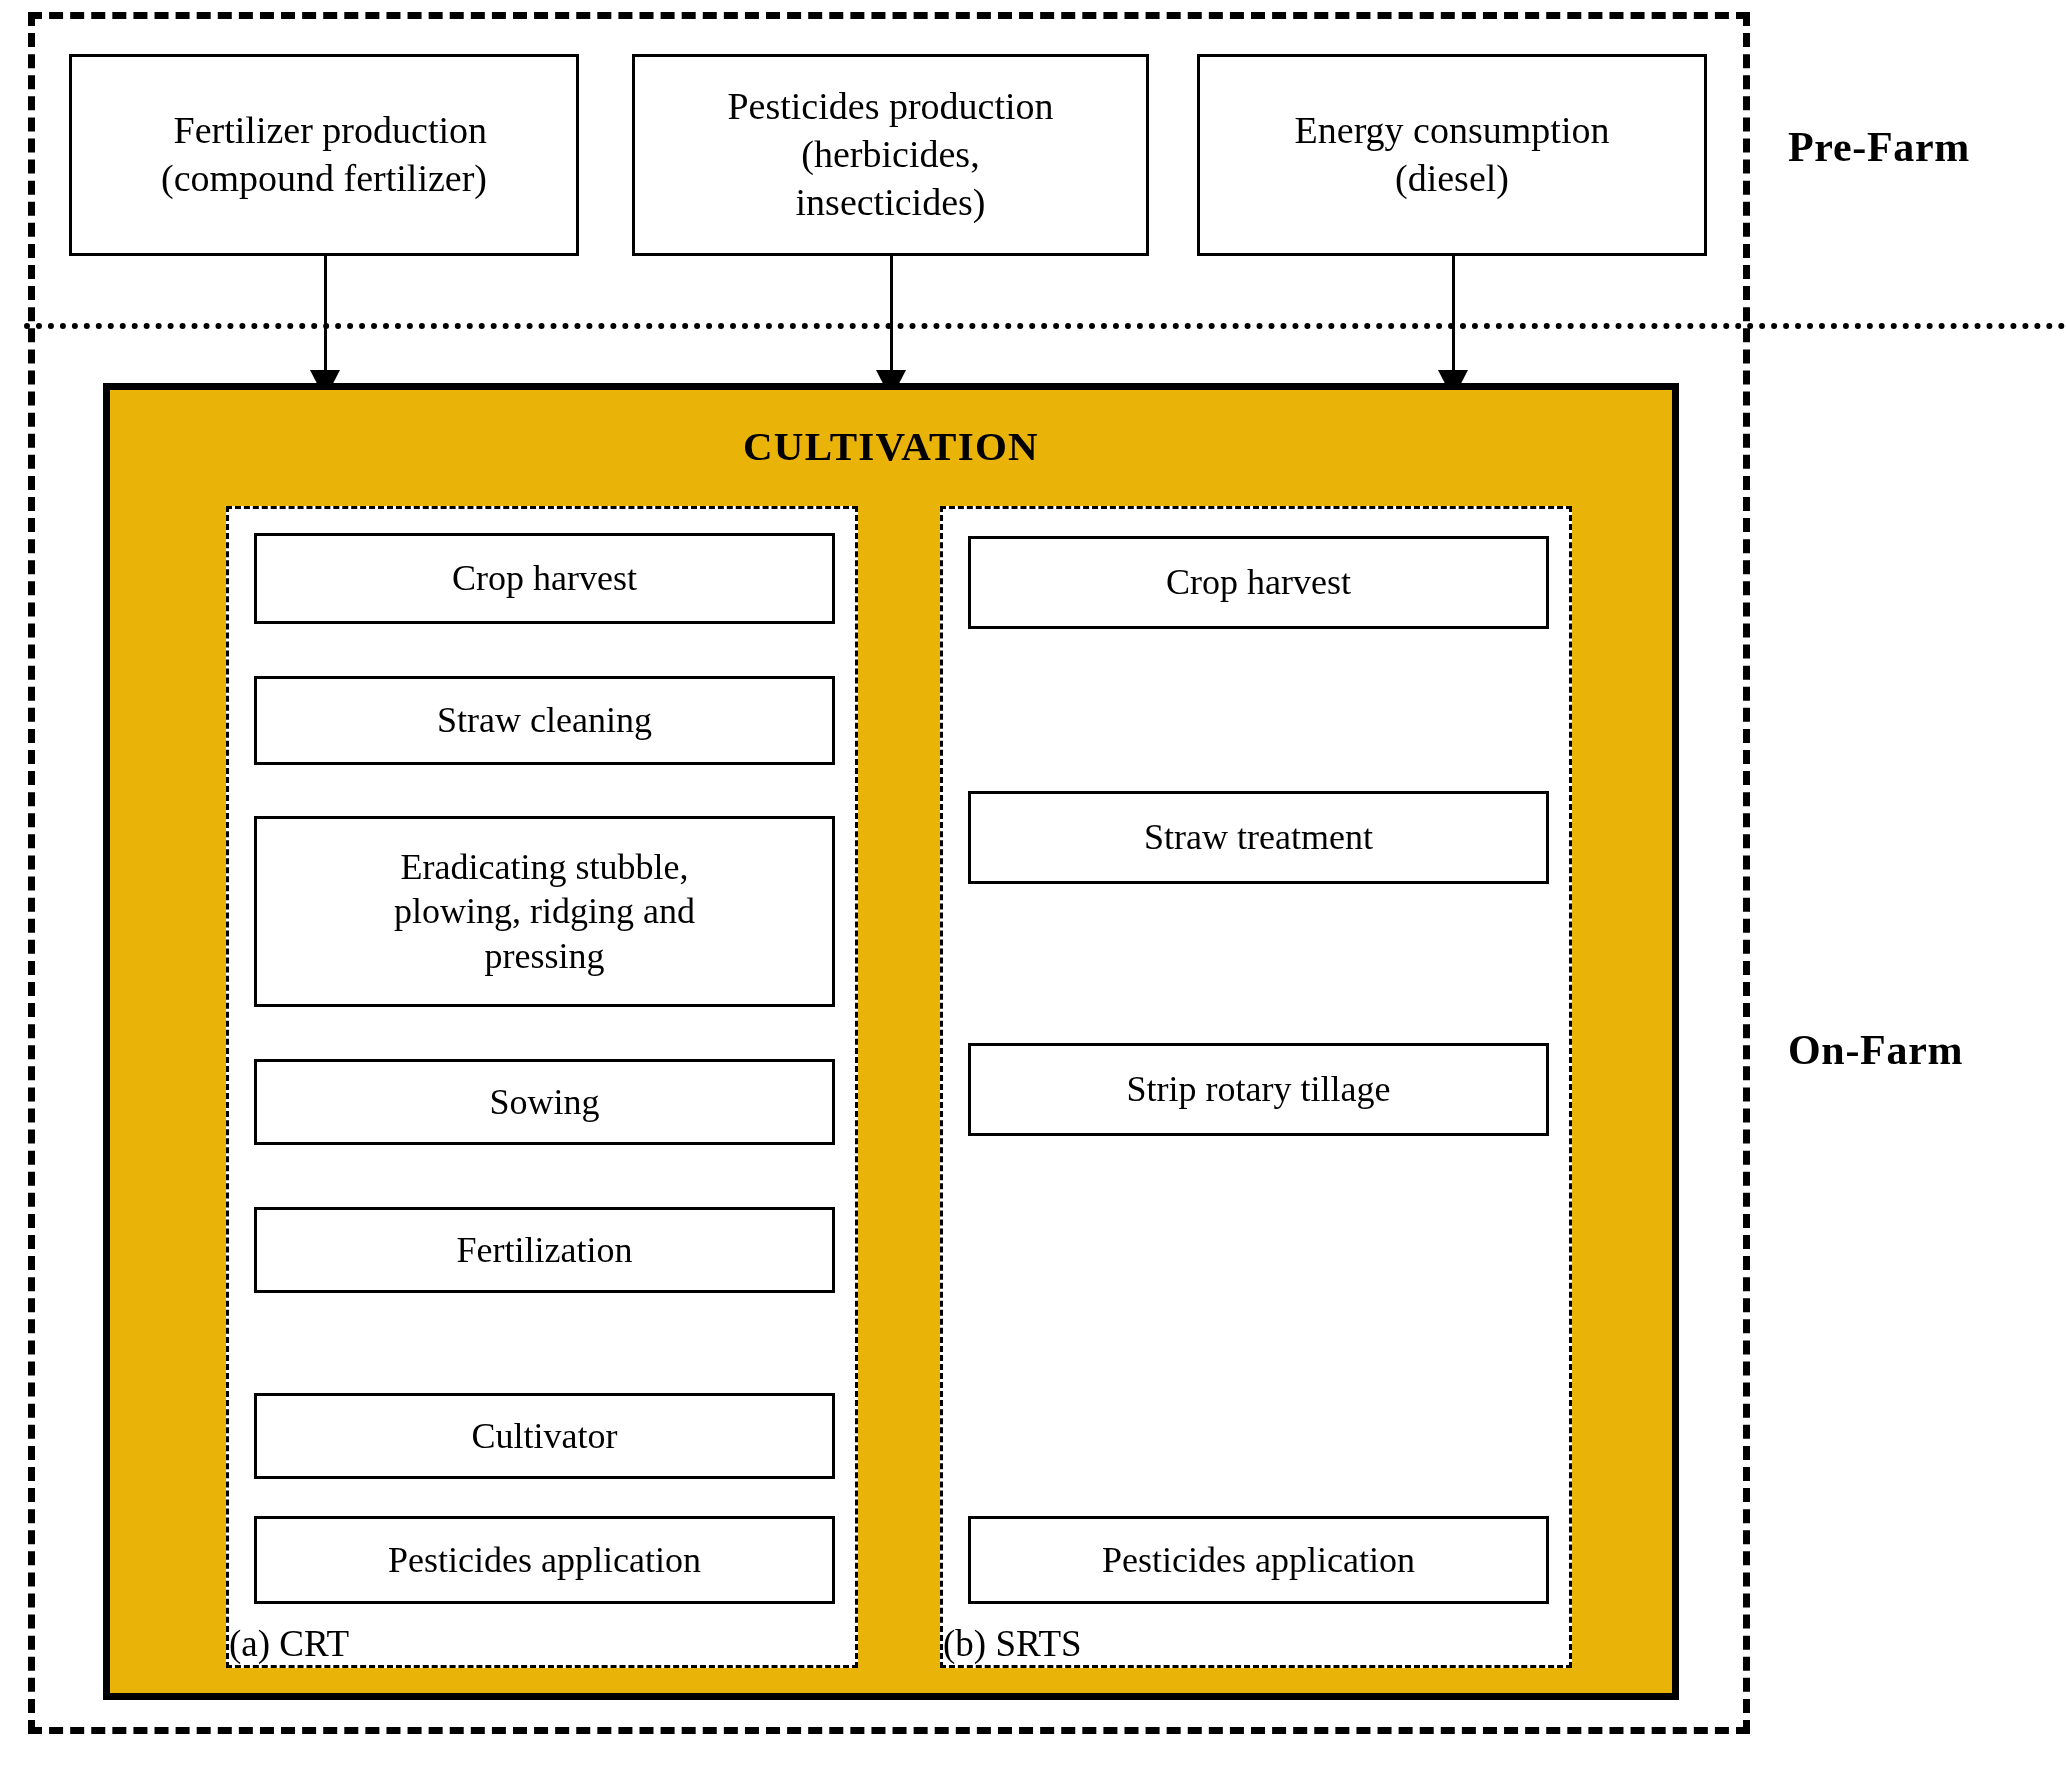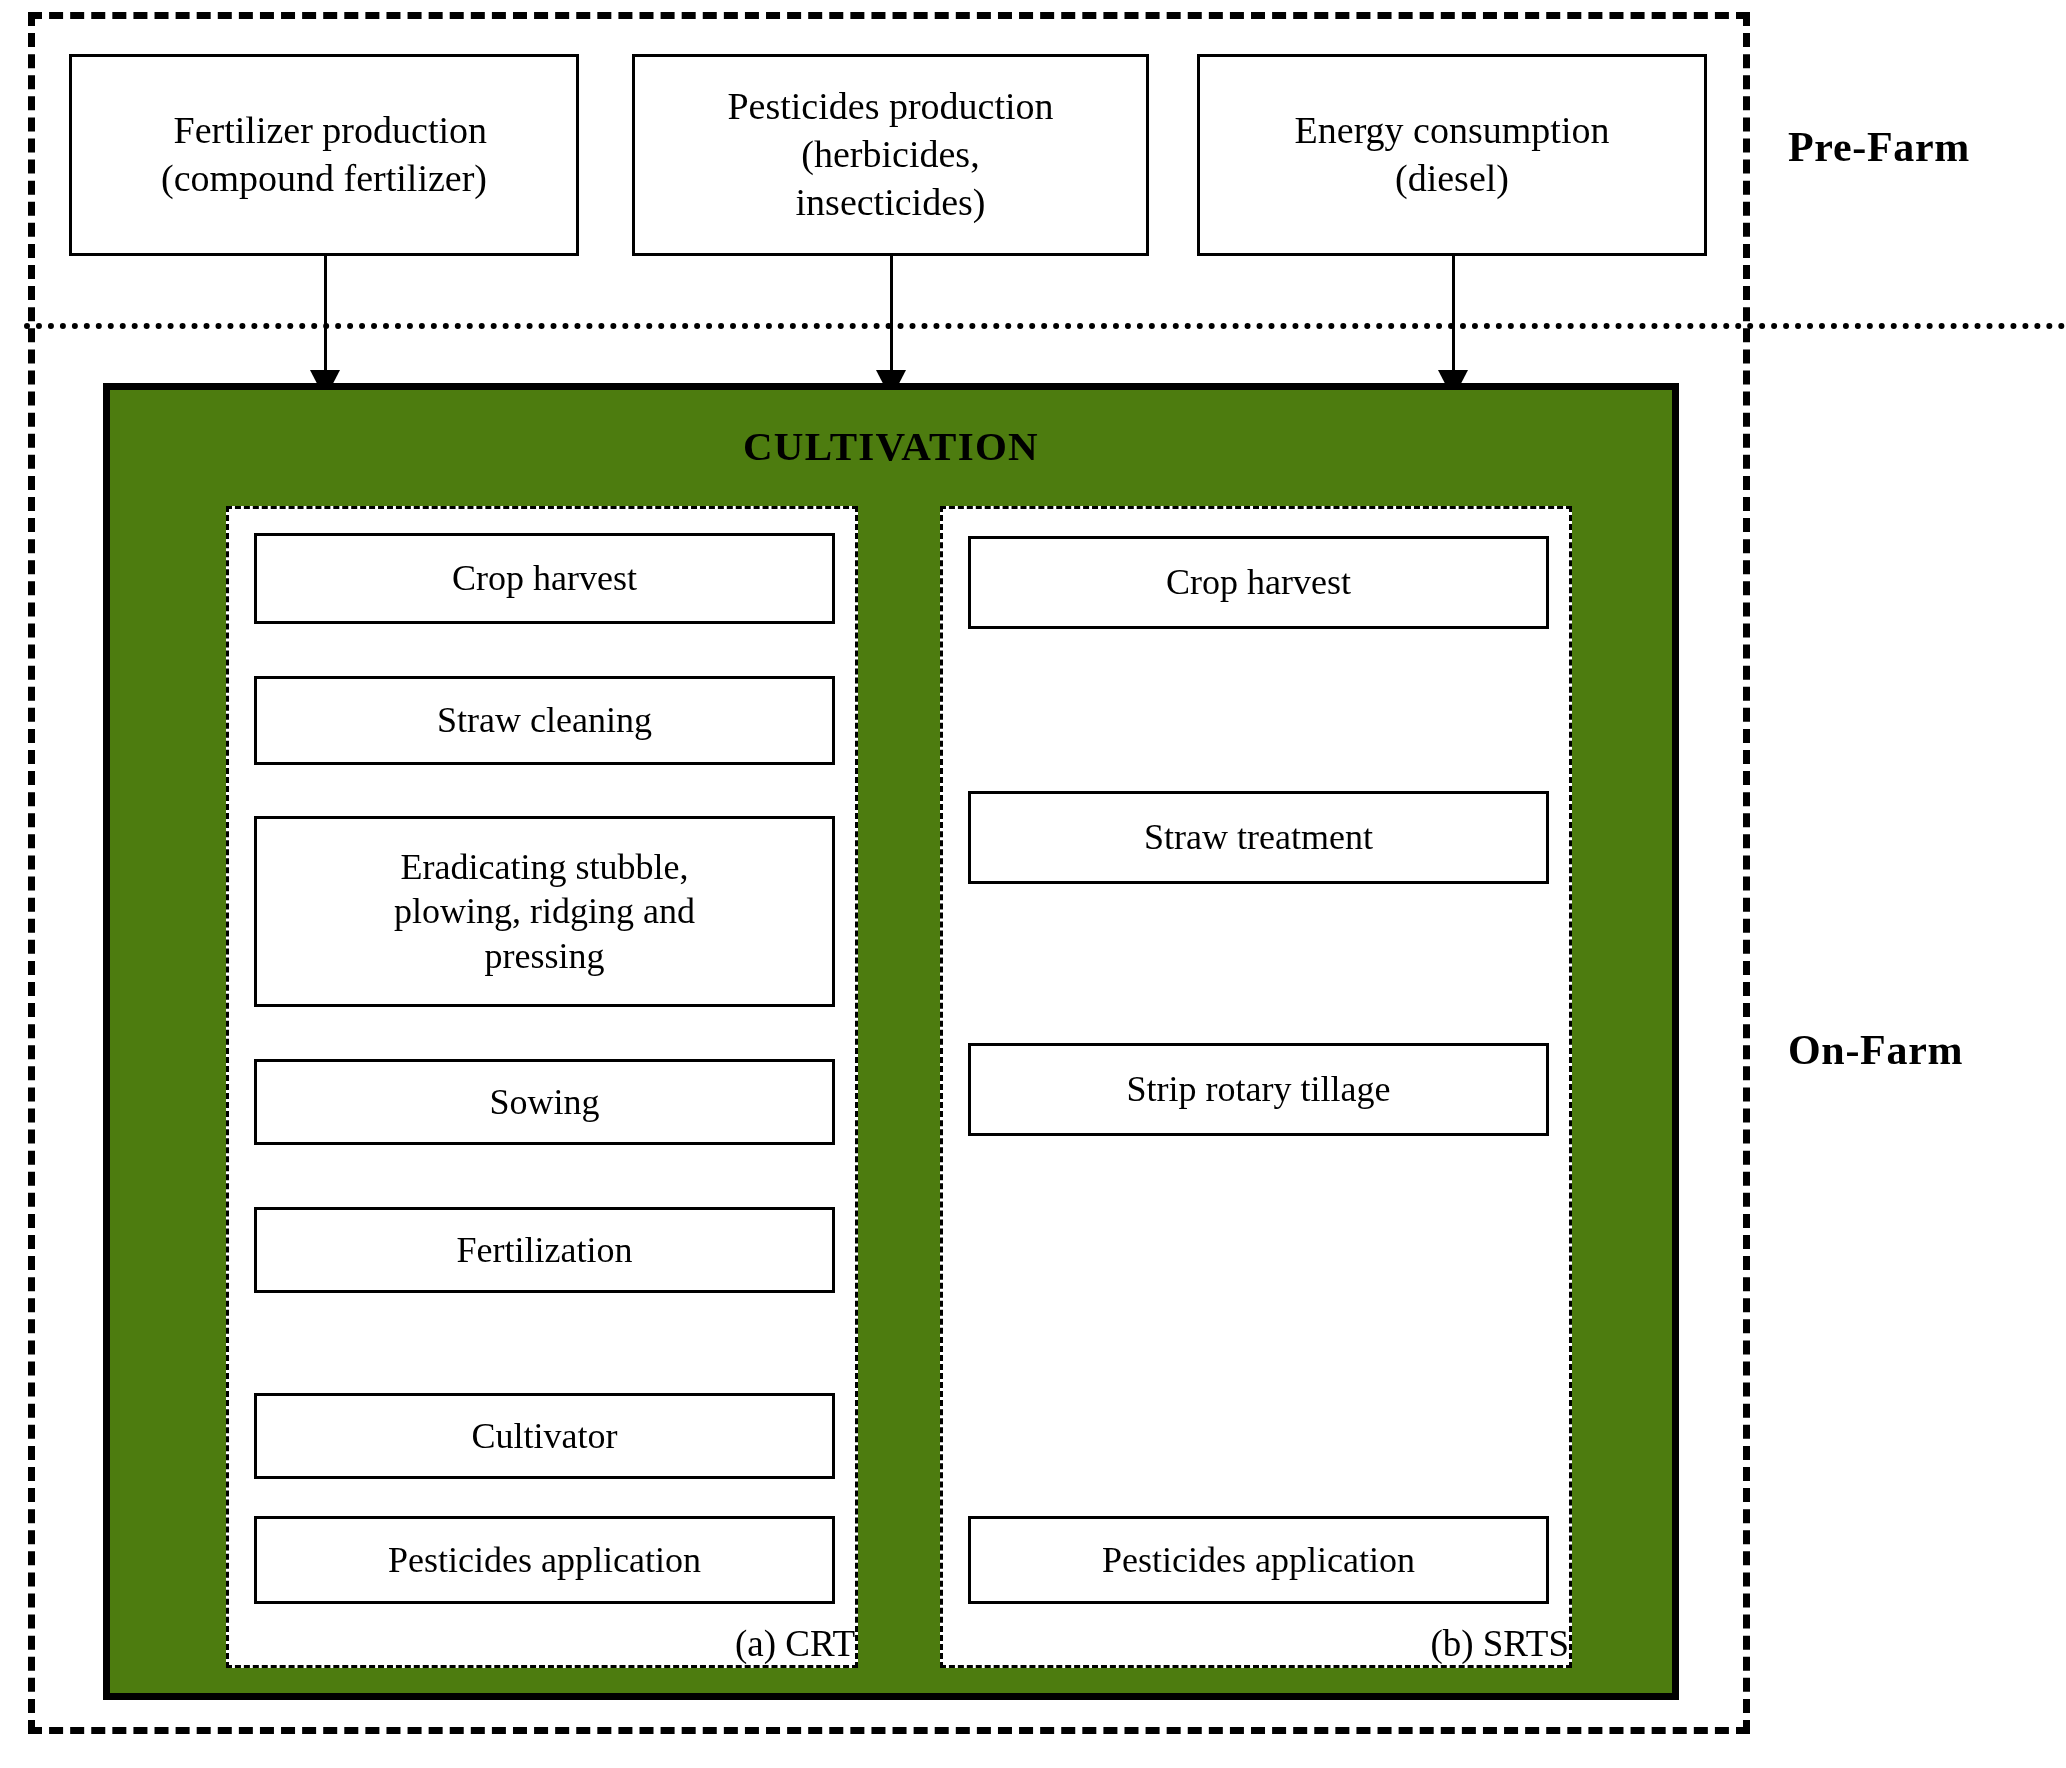--- a/index.html
+++ b/index.html
@@ -95,21 +95,21 @@
 
   
   #cultivation-box {
     position: absolute;
     left: 103px;
     top: 383px;
     width: 1576px;
     height: 1317px;
     border: 7.3px solid #000000;
     box-sizing: border-box;
-    background: #4d7c0f;
+    background: #eab308;
   }
   #cultivation-title {
     position: absolute;
     left: 0;
     top: 32px;
     width: 100%;
     text-align: center;
     font-weight: bold;
     font-size: 41px;
     letter-spacing: 1.3px;
@@ -138,21 +138,21 @@
     line-height: 1.24;
     left: 25px;
     width: 581px;
   }
   .process-box .lines { white-space: pre-line; }
 
   .scenario-caption {
     position: absolute;
     left: 0;
     width: 100%;
-    text-align: right;
+    text-align: left;
     font-size: 37px;
   }
 
   
   #crt-box-0 { top: 24px;   height: 91px; }
   #crt-box-1 { top: 167px;  height: 89px; }
   #crt-box-2 { top: 307px;  height: 191px; }
   #crt-box-3 { top: 550px;  height: 86px; }
   #crt-box-4 { top: 698px; height: 86px; }
   #crt-box-5 { top: 853px; height: 86px; margin-top: 31px; }

